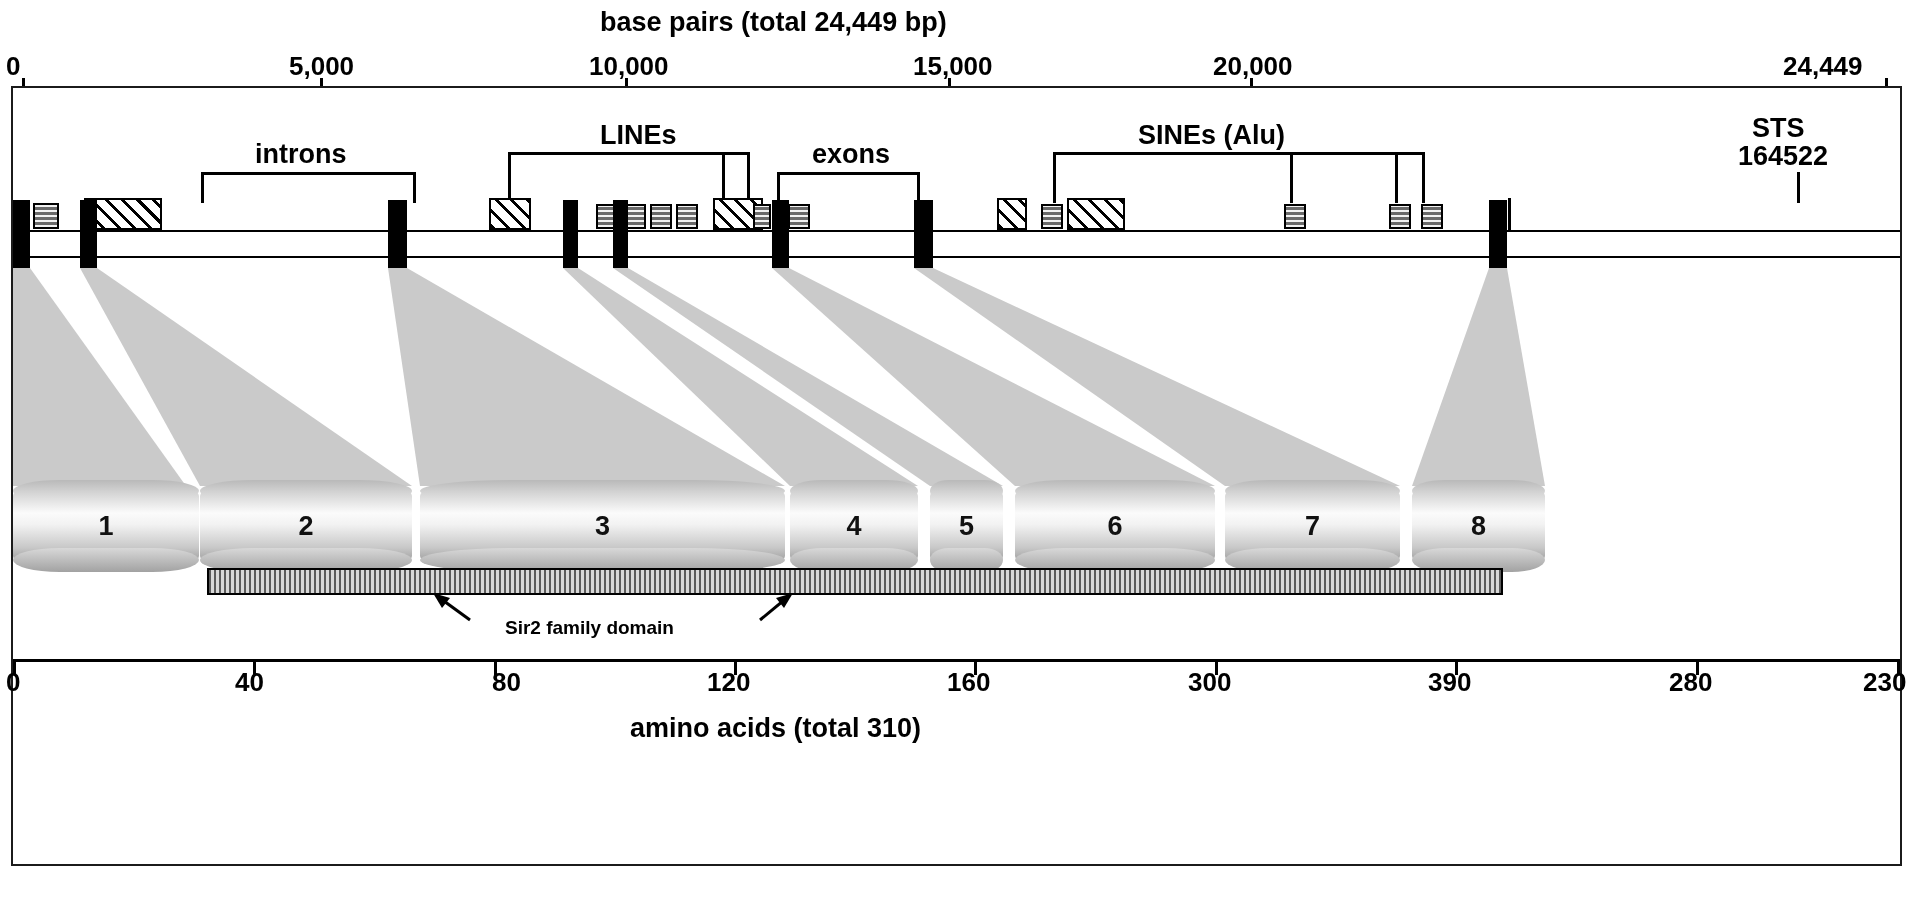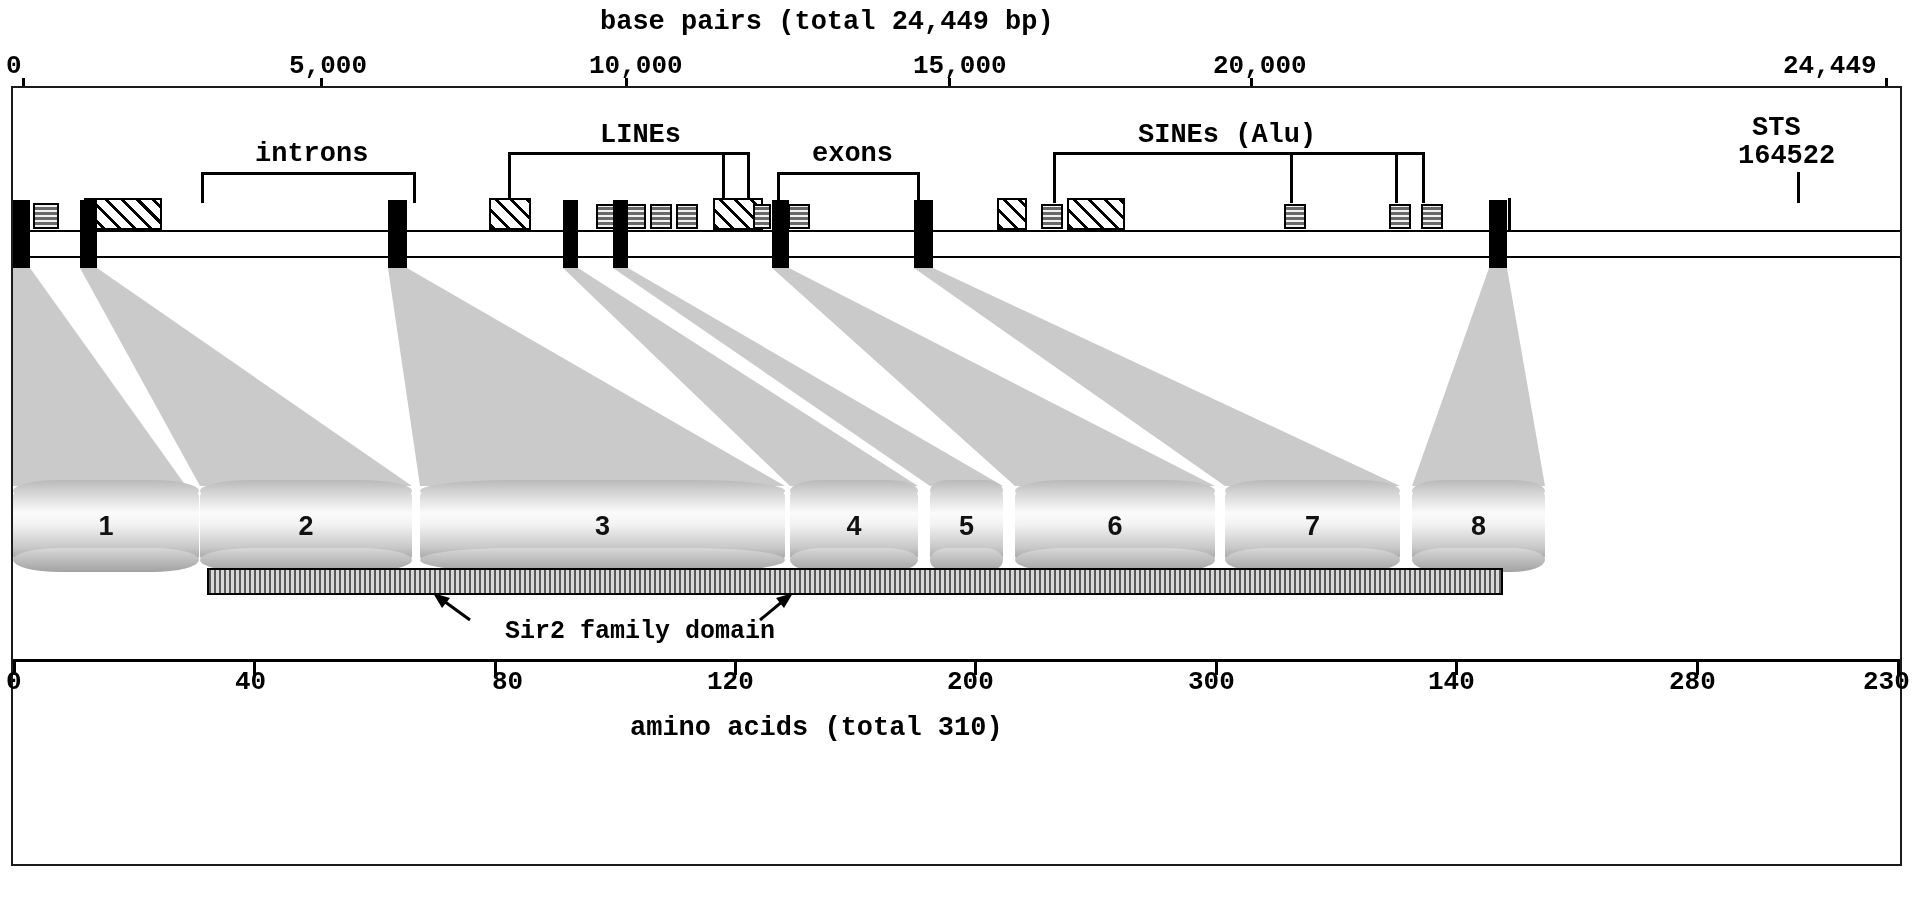--- a/index.html
+++ b/index.html
@@ -1,24 +1,24 @@
 <!DOCTYPE html>
 <html><head>
 <meta charset="utf-8">
 <style>
   html,body{margin:0;padding:0;background:#fff;}
   body{font-family:"Liberation Sans",sans-serif;}
   #fig{position:relative;width:1913px;height:917px;background:#fff;overflow:hidden;}
 
-  .lbl{position:absolute;color:#000;font-weight:bold;white-space:nowrap;font-family:Liberation Mono, monospace;}
+  .lbl{position:absolute;color:#000;font-weight:bold;white-space:nowrap;}
   .axis-title{font-size:27px;}
   .tick-lbl{font-size:26px;font-weight:bold;}
   .feat-lbl{font-size:27px;font-weight:bold;}
   .exonnum{font-size:27px;font-weight:bold;color:#111;}
-  .dom-lbl{font-size:25px;font-weight:bold;}
+  .dom-lbl{font-size:19px;font-weight:bold;}
 
   .hline{position:absolute;background:#000;}
   .vline{position:absolute;background:#000;}
 
   
   #frame{position:absolute;left:11px;top:86px;width:1891px;height:780px;border:2px solid #1b1b1b;box-sizing:border-box;background:#fff;}
 
   
   #bp-axis-line{position:absolute;left:24px;top:98px;height:3px;width:1867px;background:#000;}
   .arrowL{position:absolute;width:0;height:0;border-top:11px solid transparent;border-bottom:11px solid transparent;border-right:20px solid #000;}
@@ -248,21 +248,21 @@
   <div class="aatick" style="left:974px;"></div>
   <div class="aatick" style="left:1215px;"></div>
   <div class="aatick" style="left:1455px;"></div>
   <div class="aatick" style="left:1696px;"></div>
   <div class="aatick" style="left:1897px;"></div>
 
   <div class="lbl tick-lbl" style="left:6px;top:667px;">0</div>
   <div class="lbl tick-lbl" style="left:235px;top:667px;">40</div>
   <div class="lbl tick-lbl" style="left:476px;top:667px;margin-left:16px;">80</div>
   <div class="lbl tick-lbl" style="left:707px;top:667px;">120</div>
-  <div class="lbl tick-lbl" style="left:947px;top:667px;">200</div>
+  <div class="lbl tick-lbl" style="left:947px;top:667px;">160</div>
   <div class="lbl tick-lbl" style="left:1188px;top:667px;">300</div>
-  <div class="lbl tick-lbl" style="left:1428px;top:667px;">140</div>
+  <div class="lbl tick-lbl" style="left:1428px;top:667px;">390</div>
   <div class="lbl tick-lbl" style="left:1669px;top:667px;">280</div>
   <div class="lbl tick-lbl" style="left:1863px;top:667px;">230</div>
 
   <div class="lbl axis-title" style="left:630px;top:713px;">amino acids (total 310)</div>
 
 </div>
 
 </body></html>

